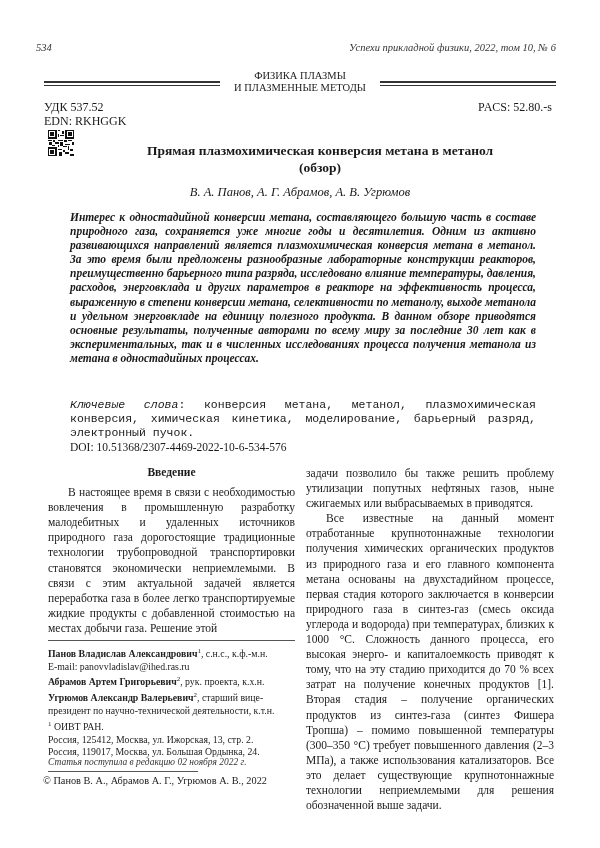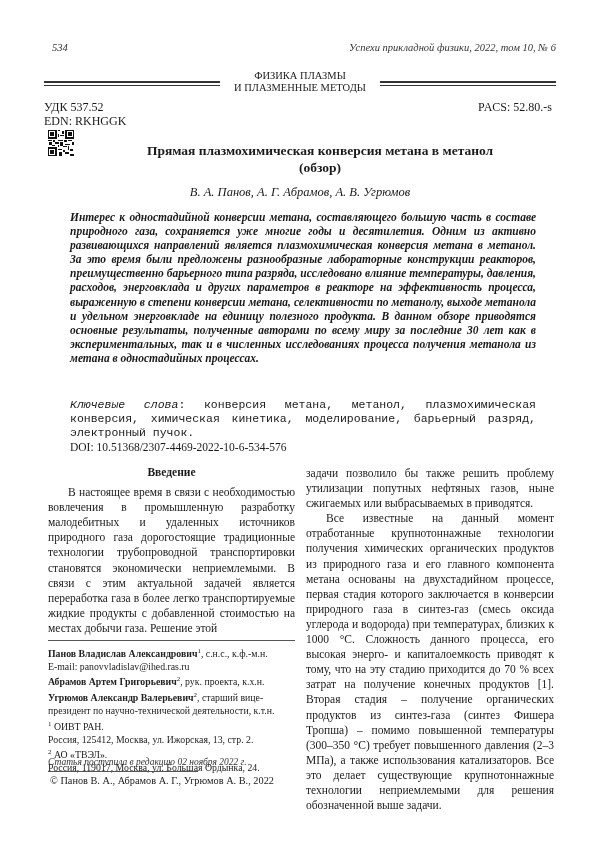--- a/index.html
+++ b/index.html
@@ -1,18 +1,18 @@
 <!DOCTYPE html>
 <html><head>
 <meta charset="utf-8">
 <style>
   html, body { margin: 0; padding: 0; background: #ffffff; }
   body { width: 600px; height: 848px; position: relative; overflow: hidden; color: #1a1a1a; font-family: "Liberation Serif", serif; }
   .abs { position: absolute; }
-  .running-head { top: 42px; left: 52px; right: 44px; font-style: italic; font-size: 10.5px; color: #333; display: flex; justify-content: space-between; align-items: flex-end; }
+  .running-head { top: 42px; left: 36px; right: 44px; font-style: italic; font-size: 10.5px; color: #333; display: flex; justify-content: space-between; align-items: flex-end; }
   .rubric { top: 70px; left: 44px; right: 44px; display: flex; align-items: flex-start; }
   .rule-dbl { flex: 1; margin-top: 11px; border-top: 2.5px solid #333; border-bottom: 1px solid #333; height: 2px; }
   .rubric-text { width: 160px; text-align: center; font-size: 10.5px; line-height: 12px; color: #222; }
   .udk { top: 100px; left: 44px; font-size: 12px; line-height: 14px; }
   .pacs { top: 100px; right: 48px; font-size: 12px; }
   .qr { top: 130px; left: 48px; width: 26px; height: 26px; }
   .title { top: 142px; left: 80px; right: 40px; text-align: center; font-weight: bold; font-size: 13.5px; line-height: 17px; }
   .authors { top: 185px; left: 0; right: 0; text-align: center; font-style: italic; font-size: 12.5px; }
   .abstract { top: 210px; left: 70px; width: 466px; font-weight: bold; font-style: italic; font-size: 11.5px; line-height: 14.1px; text-align: justify; }
   .keywords { top: 398px; left: 70px; width: 466px; font-size: 11.5px; line-height: 14px; text-align: justify; font-family: Liberation Mono, monospace; }
@@ -23,21 +23,21 @@
   .col-right { top: 466px; left: 306px; width: 248px; }
   .section-title { text-align: center; font-weight: bold; font-size: 11.5px; margin-bottom: 5px; }
   .para { text-indent: 20px; margin: 0; }
   .para-noindent { margin: 0; }
   .fn-rule { top: 640px; left: 48px; width: 247px; border-top: 1px solid #555; }
   .footnotes { top: 645px; left: 48px; width: 250px; font-size: 9.8px; line-height: 12.6px; color: #222; }
   .footnotes b { font-weight: bold; }
   .footnotes sup { font-size: 7px; }
   .received { top: 757px; left: 48px; font-style: italic; font-size: 9.5px; color: #333; }
   .rec-rule { top: 771px; left: 48px; width: 150px; border-top: 1px solid #555; }
-  .copyright { top: 775px; left: 50px; font-size: 10.3px; color: #222; }
+  .copyright { top: 775px; left: 43px; font-size: 10.3px; color: #222; }
 </style>
 </head>
 <body>
 
 <div class="abs running-head">
   <span>534</span>
   <span>Успехи прикладной физики, 2022, том 10, № 6</span>
 </div>
 
 <div class="abs rubric">
@@ -119,19 +119,18 @@
 
 <div class="abs fn-rule"></div>
 
 <div class="abs footnotes">
   <div><b>Панов Владислав Александрович</b><sup>1</sup><span>, с.н.с., к.ф.-м.н.</span></div>
   <div>E-mail: panovvladislav@ihed.ras.ru</div>
   <div><b>Абрамов Артем Григорьевич</b><sup>2</sup><span>, рук. проекта, к.х.н.</span></div>
   <div><b>Угрюмов Александр Валерьевич</b><sup>2</sup><span>, старший вице-президент по научно-технической деятельности, к.т.н.</span></div>
   <div><sup>1</sup><span> ОИВТ РАН.</span></div>
   <div>Россия, 125412, Москва, ул. Ижорская, 13, стр. 2.</div>
-  <div><sup>2</sup><span> АО «ТВЭЛ».</span></div>
   <div>Россия, 119017, Москва, ул. Большая Ордынка, 24.</div>
 </div>
 
 <div class="abs received">Статья поступила в редакцию 02 ноября 2022 г.</div>
 <div class="abs rec-rule"></div>
 <div class="abs copyright">© Панов В. А., Абрамов А. Г., Угрюмов А. В., 2022</div>
 
 </body></html>

